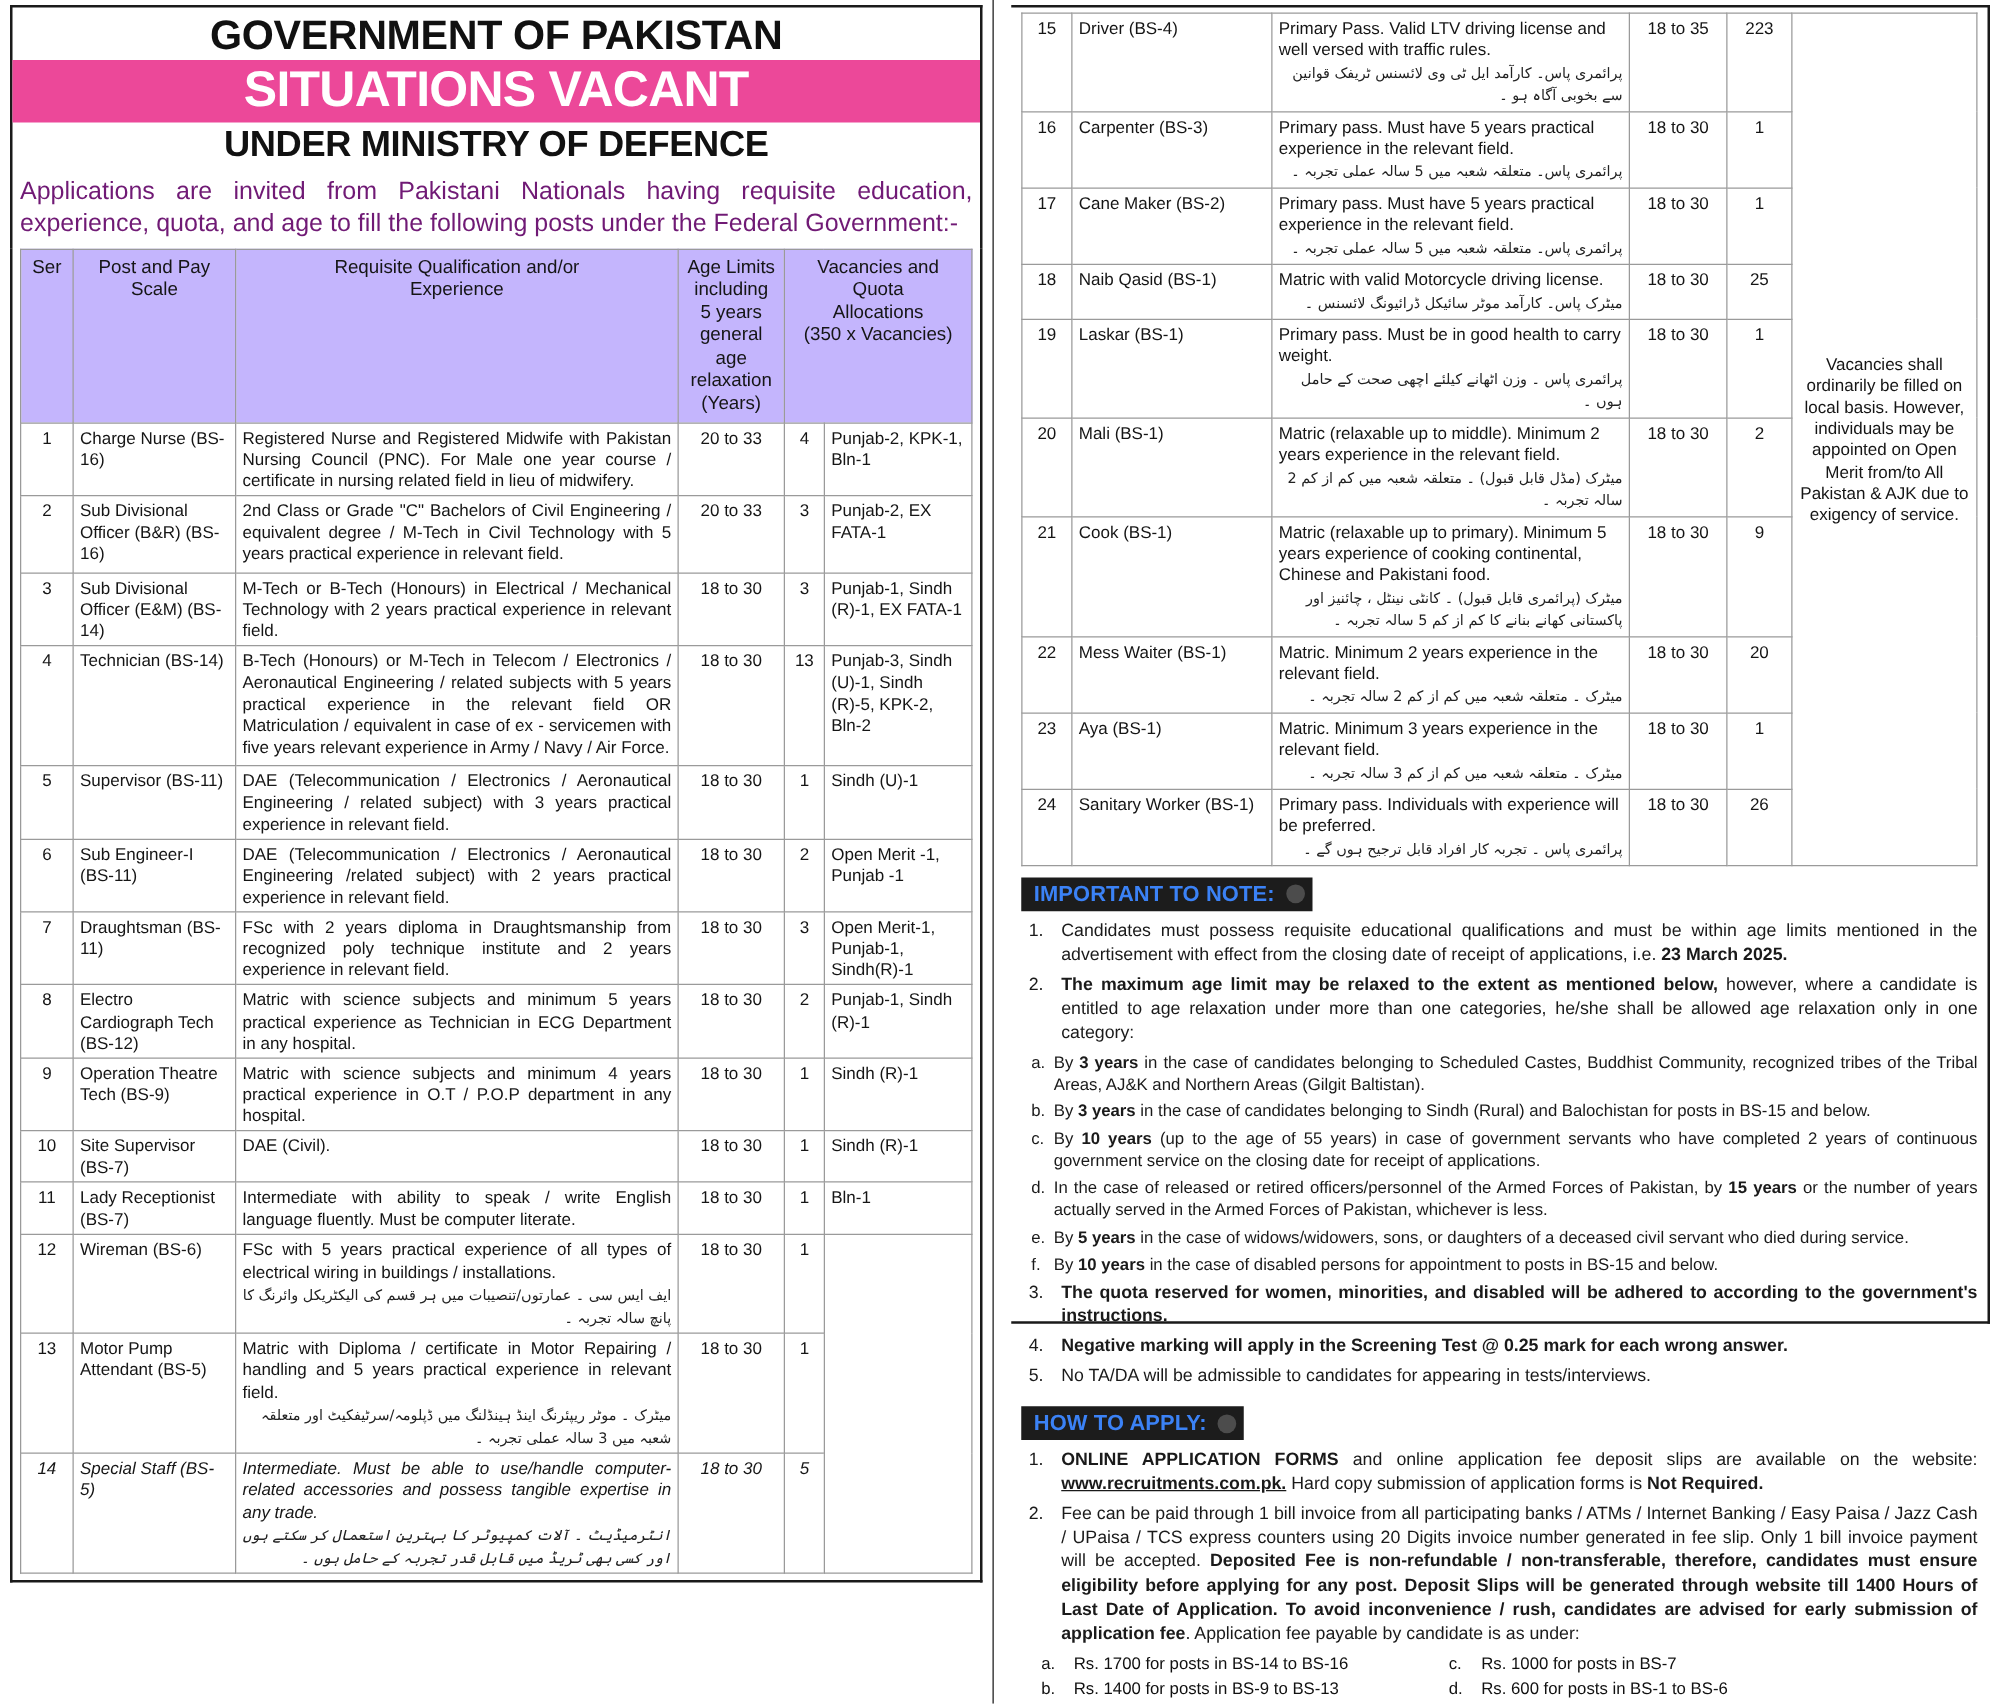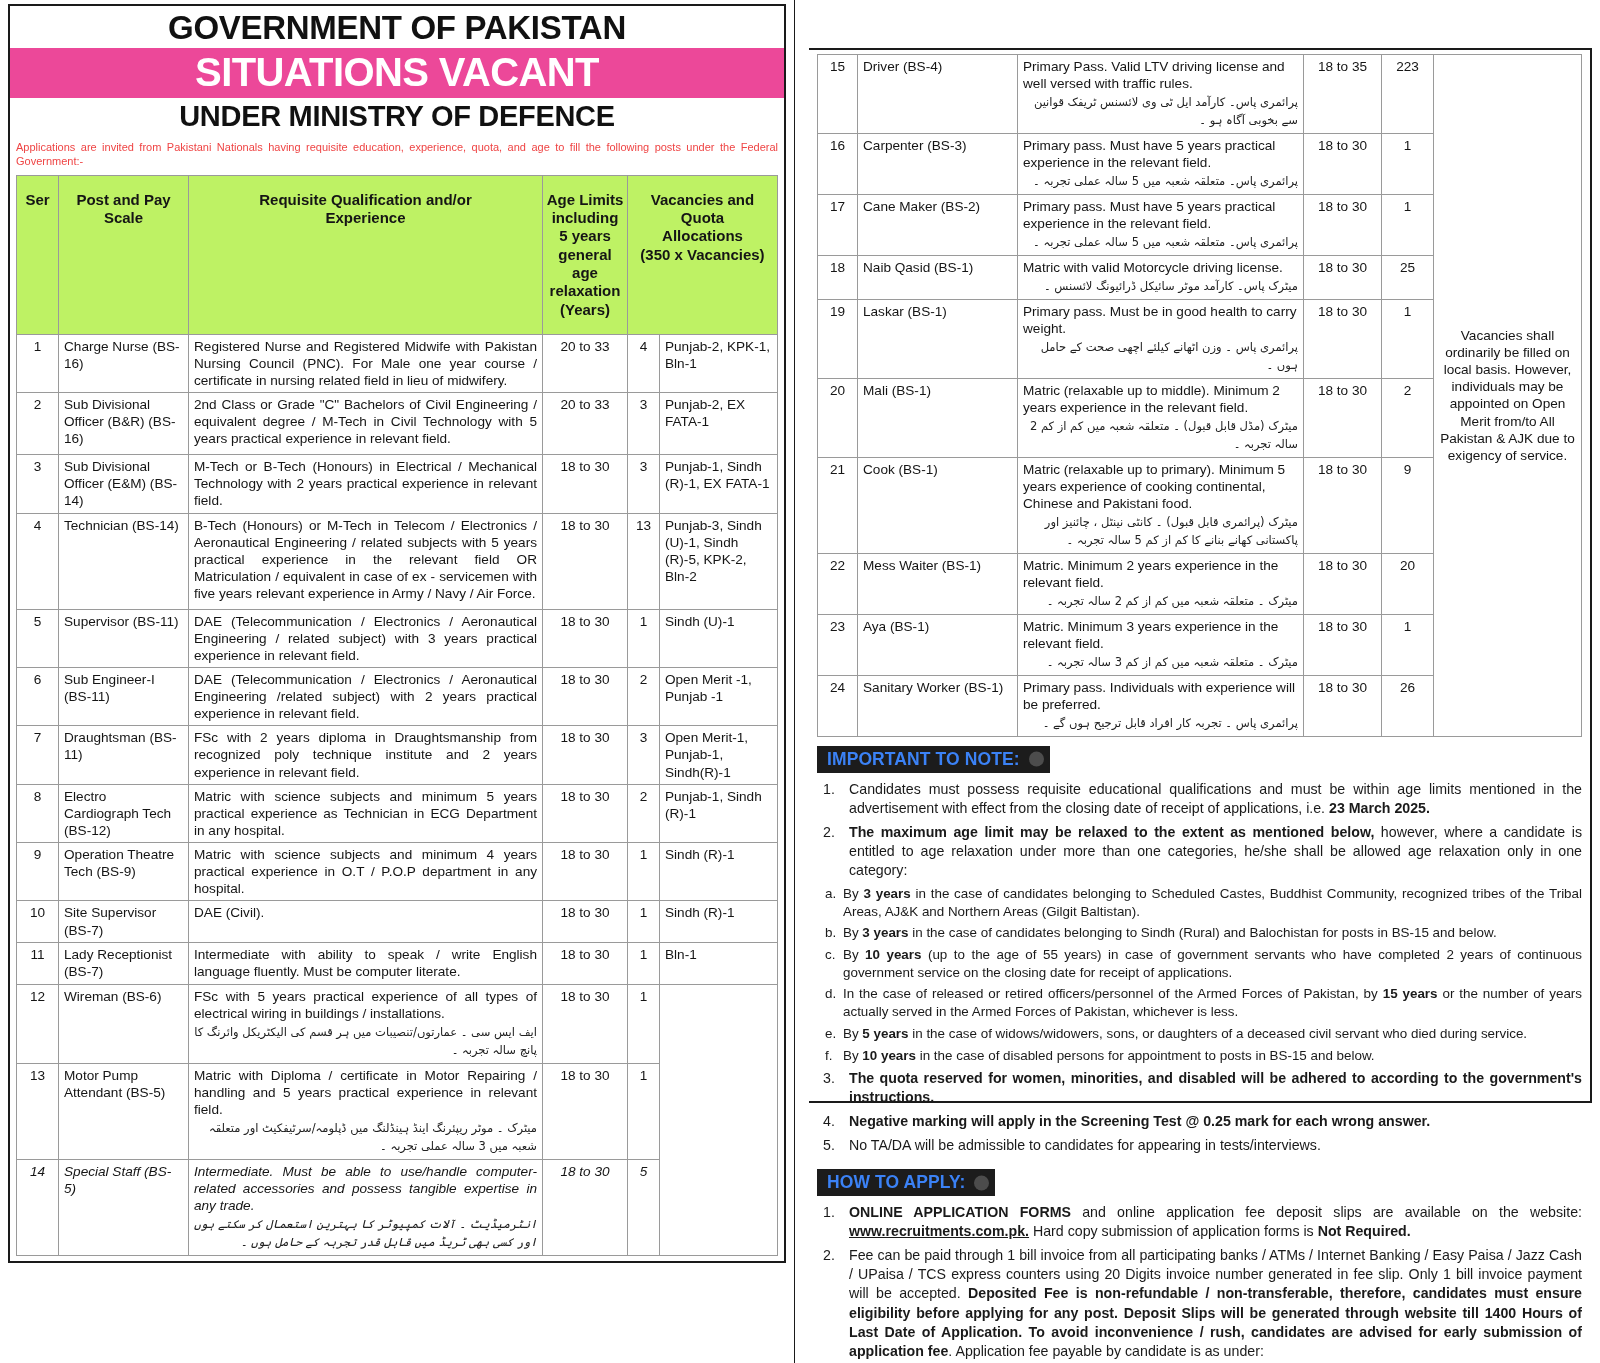--- a/index.html
+++ b/index.html
@@ -21,21 +21,20 @@
   .col-left {
     width: 795px; height: 1363px;
     position: relative;
     padding: 4px 8px 0 8px;
     border-right: 1.5px solid #1a1a1a;
   }
   .col-right {
     width: 805px; height: 1059px;
     position: relative;
     padding: 4px 8px 0 14px;
-    margin-top: 44px;
   }
 
   
   .hdr-wrap { border: 2px solid #1a1a1a; border-bottom: none; padding: 0; }
   .hdr-gov {
     text-align: center;
     font-size: 33px;
     font-weight: 800;
     letter-spacing: -0.3px;
     padding: 5px 0 2px 0;
@@ -53,48 +52,48 @@
   }
   .hdr-min {
     text-align: center;
     font-size: 29px;
     font-weight: 800;
     letter-spacing: -0.3px;
     line-height: 1.1;
     padding: 3px 0 3px 0;
   }
   .intro {
-    font-size: 11px;
+    font-size: 20px;
     line-height: 1.32;
     text-align: justify;
     padding: 4px 6px 6px 6px;
-    color: #ef4444;
+    color: #701a75;
   }
 
   
   table.job {
     width: 100%;
     border-collapse: collapse;
     table-layout: fixed;
   }
   table.job th, table.job td {
     border: 1px solid #9a9a9a;
     vertical-align: top;
     padding: 3px 5px;
     font-size: 13.6px;
     line-height: 1.26;
     color: #151515;
   }
   table.job thead th {
-    background: #bef264;
+    background: #c4b5fd;
     text-align: center;
-    font-weight: 700;
+    font-weight: 400;
     font-size: 15px;
     line-height: 1.22;
-    padding: 15px 3px;
+    padding: 5px 3px;
     vertical-align: top;
   }
   td.c { text-align: center; }
   td.just { text-align: justify; }
   .urdu {
     display: block;
     text-align: right;
     direction: rtl;
     font-size: 11.5px;
     line-height: 1.55;

